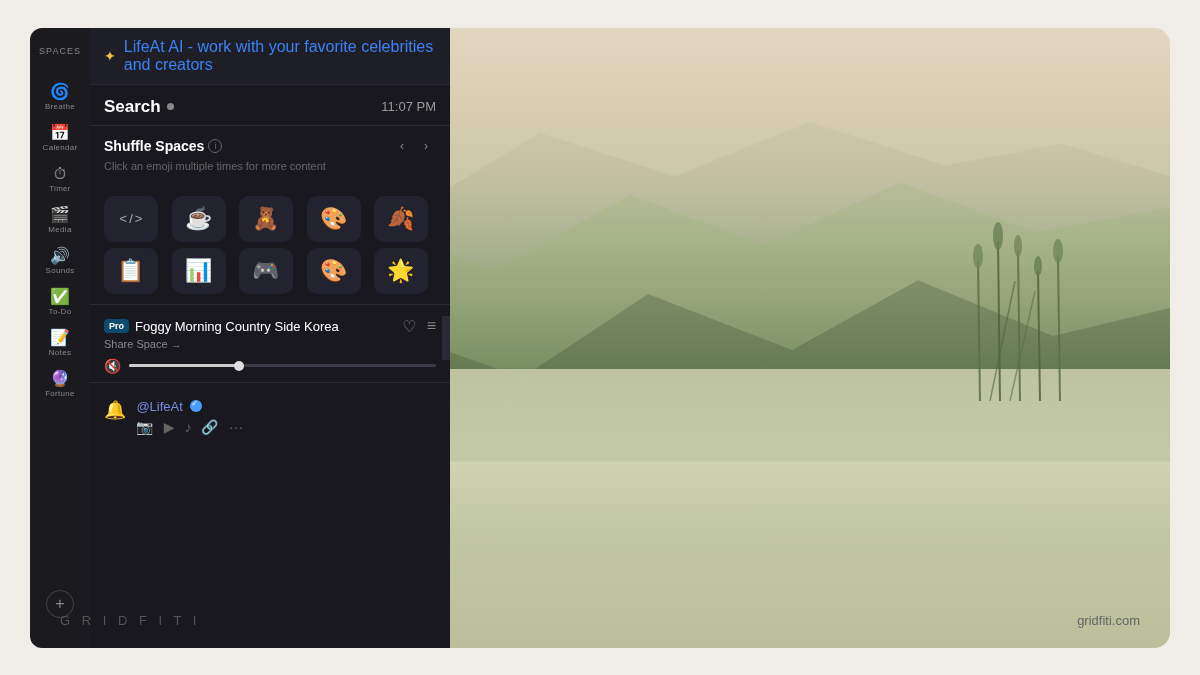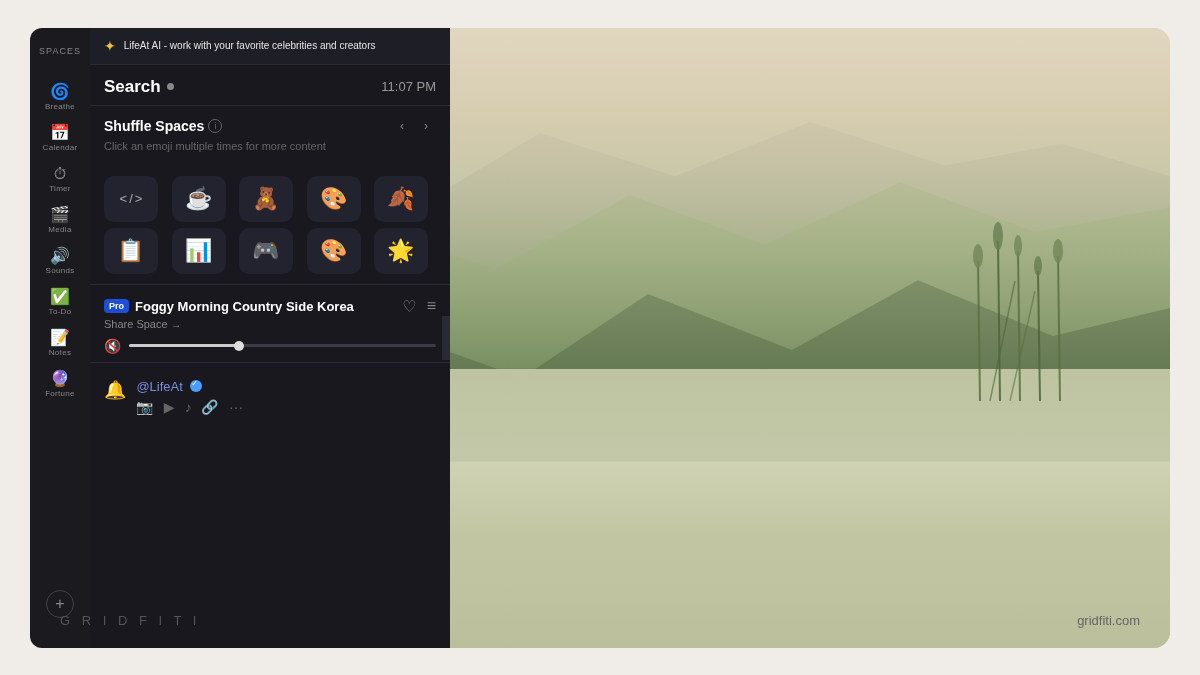--- a/index.html
+++ b/index.html
@@ -220,22 +220,22 @@
       display: flex;
       align-items: center;
       gap: 8px;
       border-bottom: 1px solid #2a2a35;
     }
     .lifeat-star {
       color: #f0c040;
       font-size: 14px;
     }
     .lifeat-text {
-      font-size: 10px;
-      color: #e5e5e5;
+      font-size: 16px;
+      color: #3b82f6;
     }
 
     
     .search-header {
       padding: 12px 14px 8px;
       display: flex;
       align-items: center;
       justify-content: space-between;
       border-bottom: 1px solid #2a2a35;
     }
@@ -342,31 +342,31 @@
       padding: 12px 14px 8px;
       border-top: 1px solid #2a2a35;
     }
     .track-header {
       display: flex;
       align-items: center;
       justify-content: space-between;
       margin-bottom: 2px;
     }
     .track-pro-badge {
-      background: #1d4ed8;
+      background: #0c4a6e;
       color: #fff;
       font-size: 9px;
       padding: 2px 5px;
       border-radius: 4px;
       font-weight: 600;
       margin-right: 6px;
     }
     .track-title {
       font-size: 13px;
-      font-weight: 700;
+      font-weight: 400;
       color: #fff;
     }
     .track-actions {
       display: flex;
       gap: 10px;
     }
     .track-action-btn {
       color: #888;
       font-size: 16px;
       cursor: pointer;

